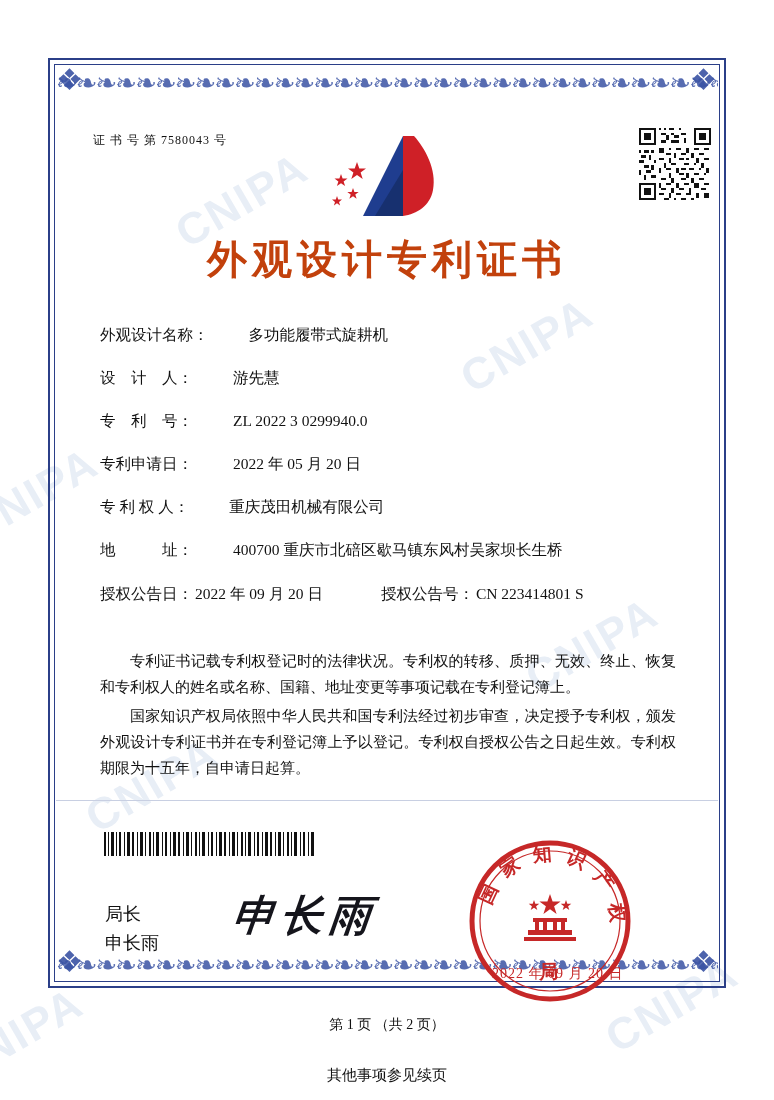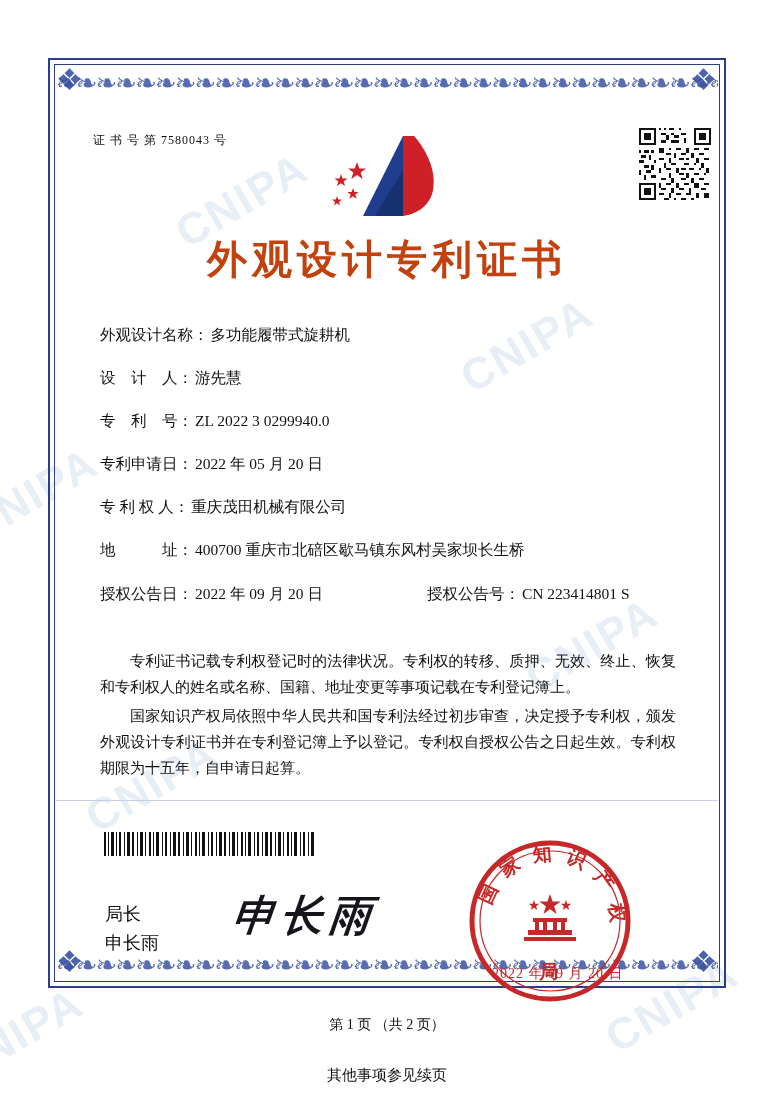--- a/index.html
+++ b/index.html
@@ -134,32 +134,32 @@
     top: 326px;
     width: 580px;
     font-size: 15.5px;
     line-height: 1.2;
   }
   .field-row {
     display: flex;
     align-items: baseline;
     margin-bottom: 24.5px;
     white-space: nowrap;
+    gap: 38px;
   }
   .field-label {
     letter-spacing: 0px;
   }
   .field-value {
     margin-left: 2px;
   }
 
   .row-grant {
     display: flex;
     margin-bottom: 0;
-    gap: 46px;
   }
   .grant-second { margin-left: 58px; }
 
   
   .paras {
     position: absolute;
     left: 100px;
     top: 648px;
     width: 576px;
     font-size: 15px;

